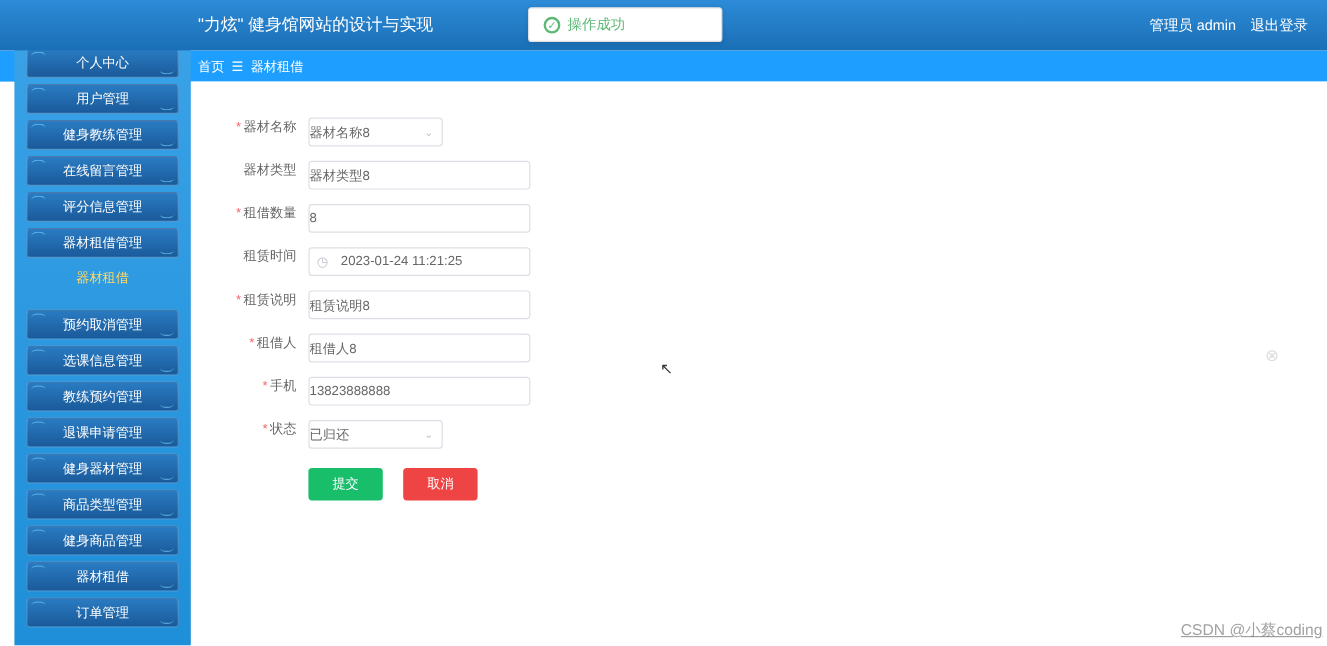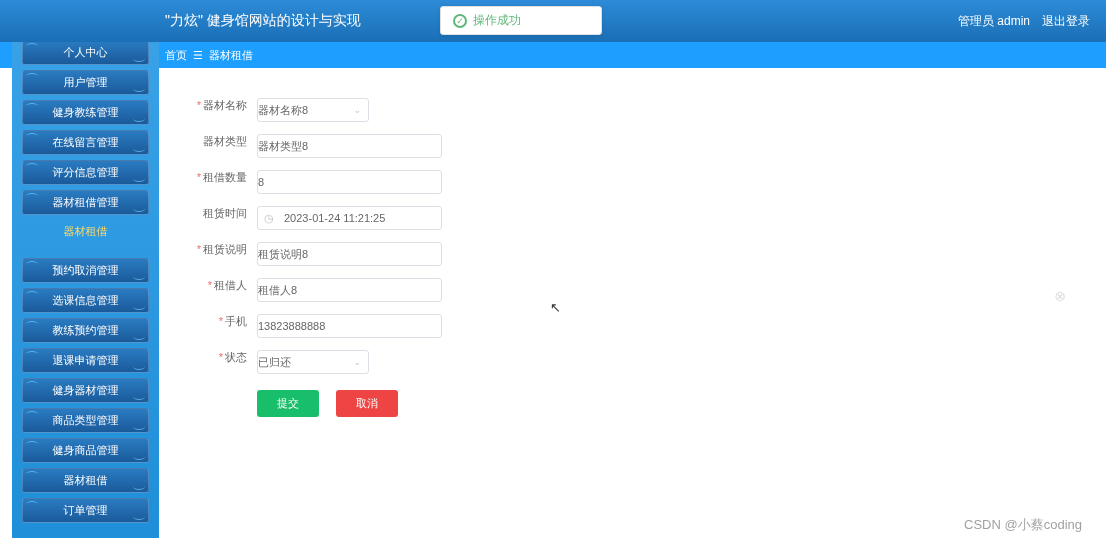--- a/index.html
+++ b/index.html
@@ -148,24 +148,25 @@
       border-radius: 3px;
       color: #fff;
       font-size: 11px;
       cursor: pointer;
     }
     .btn-submit { background: #19be6b; }
     .btn-cancel { background: #ef4444; }
     
     .watermark {
       position: absolute;
-      right: 24px;
+      right: 4px;
       bottom: 4px;
       color: rgba(120,120,120,0.7);
       font-size: 13px;
+      text-decoration: underline;
     }
     .cursor {
       position: absolute;
       left: 550px;
       top: 300px;
       font-size: 13px;
       color: #333;
     }
     .close-x {
       position: absolute;

